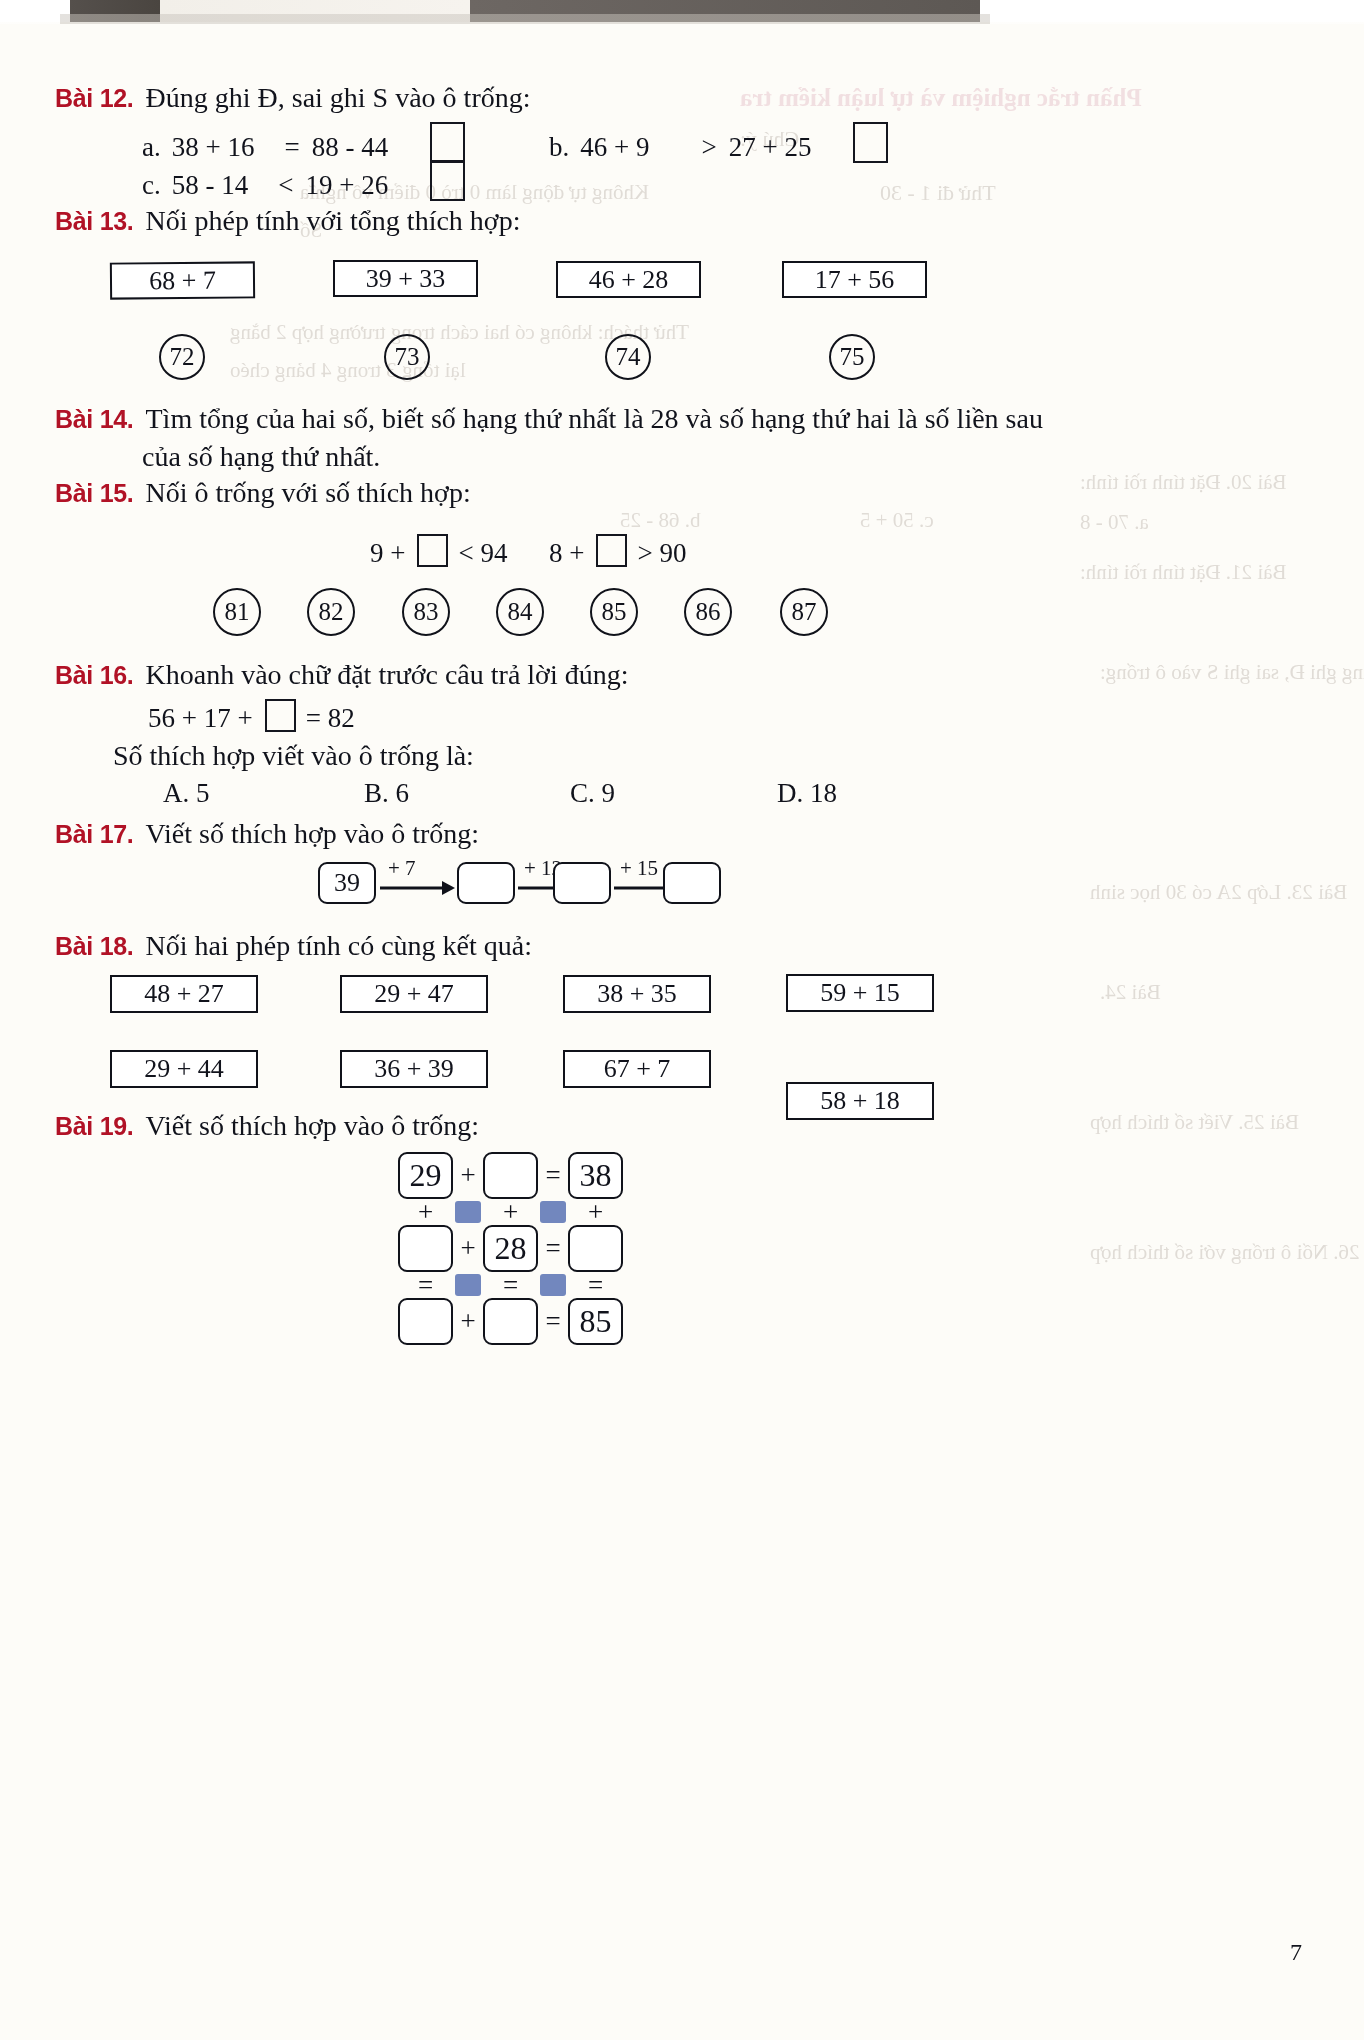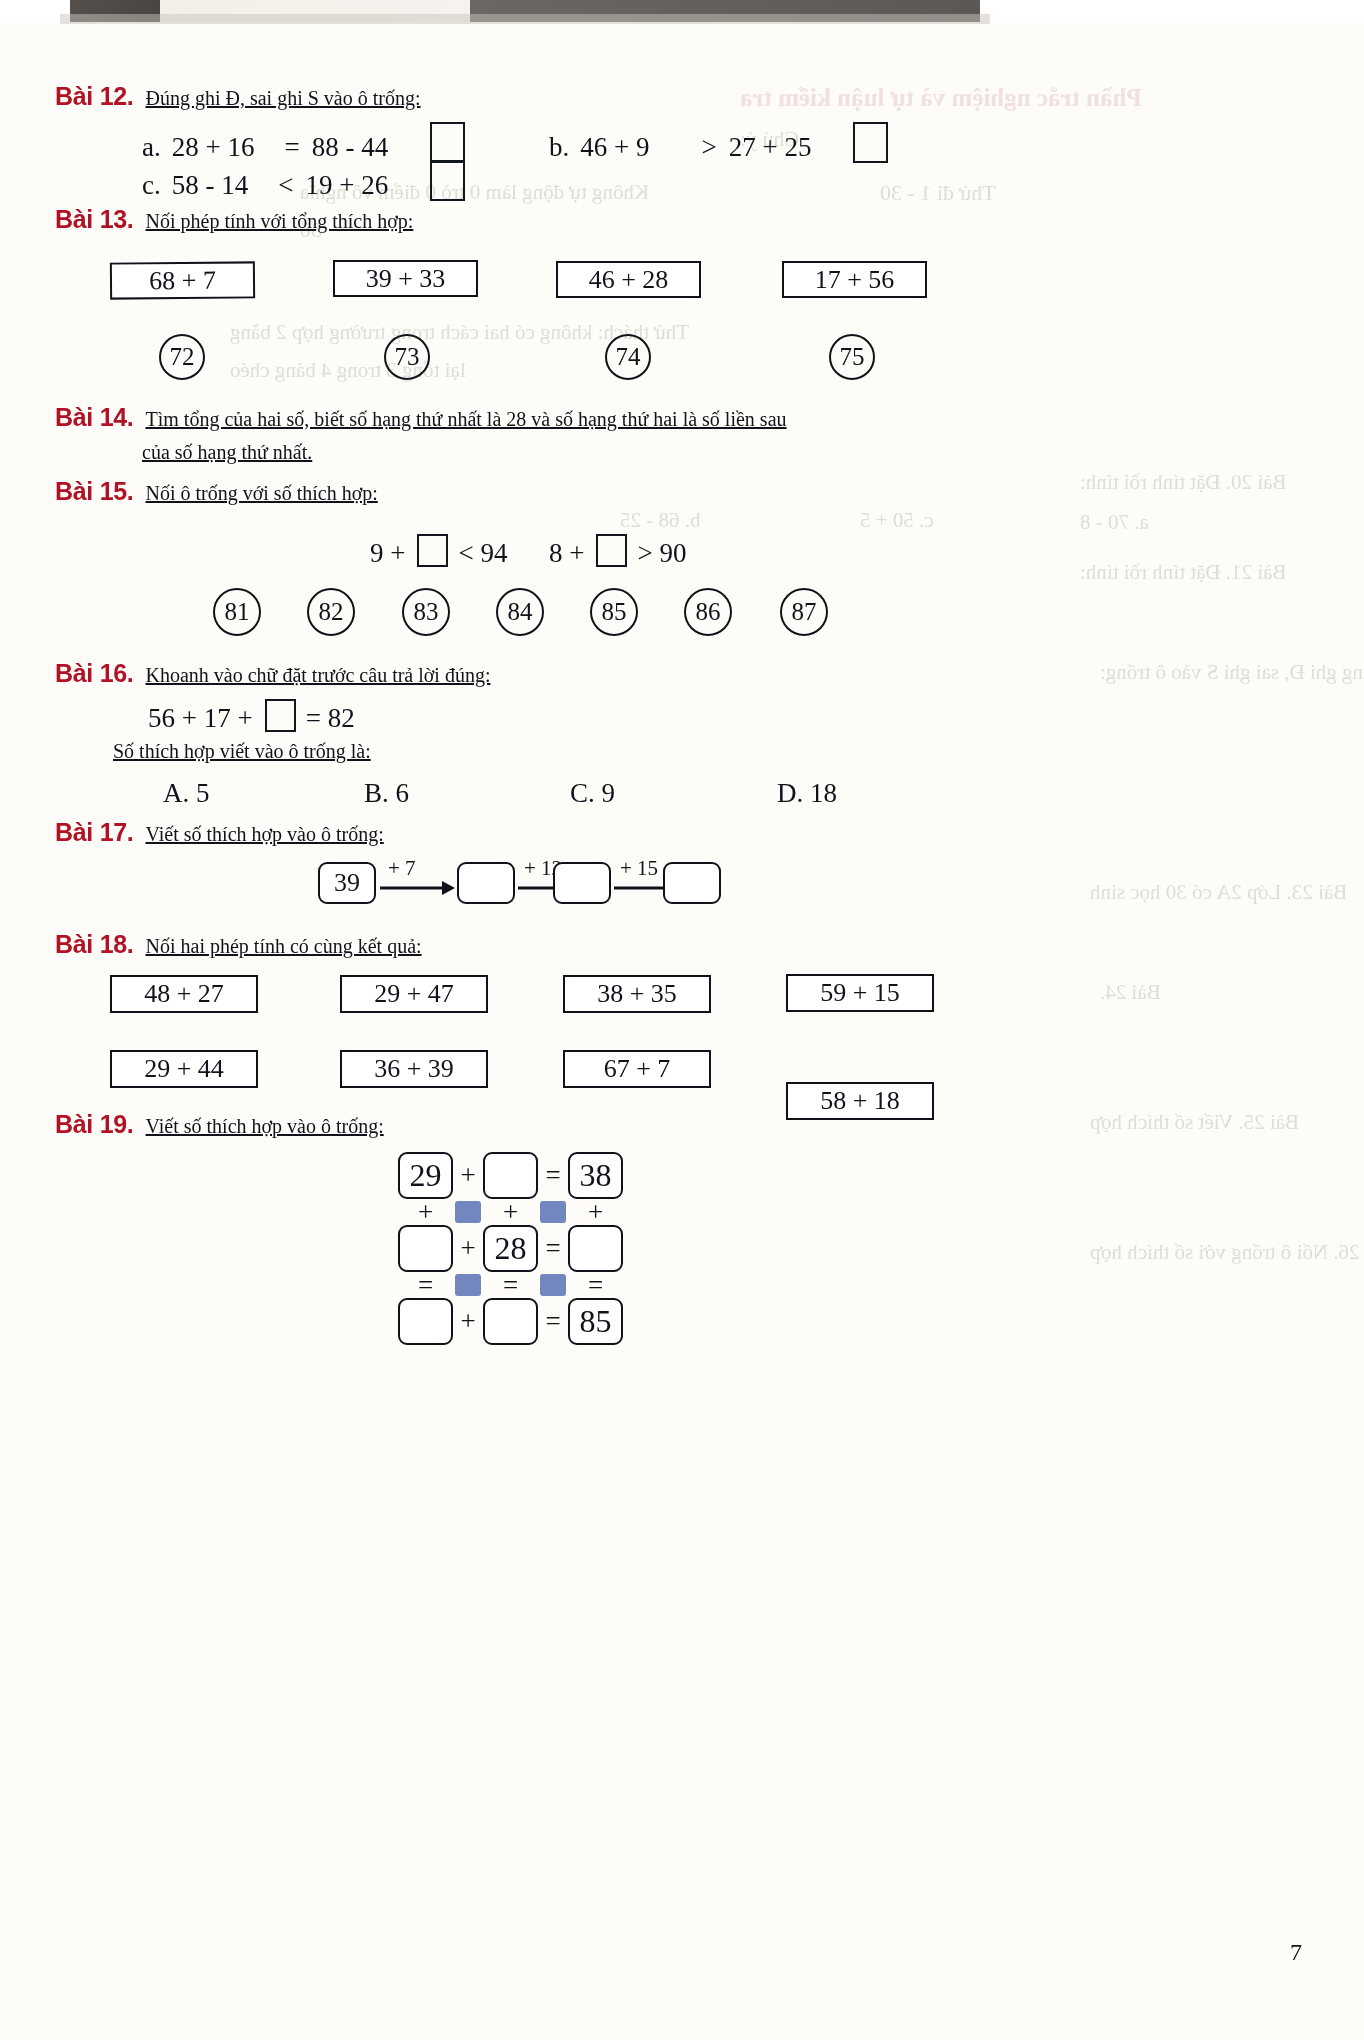--- a/index.html
+++ b/index.html
@@ -47,21 +47,21 @@
 
   
   .ex { position:absolute; }
   .lbl {
     color:#b11226;
     font-weight:bold;
     font-family:"Liberation Sans", sans-serif;
     font-size:25px;
     letter-spacing:-0.3px;
   }
-  .body-txt { font-size:20px;text-decoration:underline; }
+  .body-txt { font-size:28px; }
   .math { font-size:27px; }
 
   
   .blank {
     display:inline-block;
     width:27px; height:29px;
     border:2px solid #14161f;
     vertical-align:-5px;
   }
   .blank-lg {
@@ -152,21 +152,21 @@
   <div class="bleed" style="left:1090px; top:1110px; font-size:21px;">Bài 25. Viết số thích hợp</div>
   <div class="bleed" style="left:1090px; top:1240px; font-size:21px;">Bài 26. Nối ô trống với số thích hợp</div>
 
   <div class="ex" style="left:55px; top:82px;">
     <span class="lbl">Bài 12.</span>
     <span class="body-txt" style="margin-left:8px;">Đúng ghi Đ, sai ghi S vào ô trống:</span>
   </div>
 
   <div class="ex" style="left:142px; top:122px;">
     <span class="math">a.</span>
-    <span class="math" style="margin-left:7px;">28 + 16</span>
+    <span class="math" style="margin-left:7px;">38 + 16</span>
     <span class="math" style="margin-left:26px;">=</span>
     <span class="math" style="margin-left:8px;">88 - 44</span>
     <span class="blank-lg" style="margin-left:38px;"></span>
   </div>
   <div class="ex" style="left:549px; top:122px;">
     <span class="math">b.</span>
     <span class="math" style="margin-left:7px;">46 + 9</span>
     <span class="math" style="margin-left:48px;">&gt;</span>
     <span class="math" style="margin-left:8px;">27 + 25</span>
     <span class="blank-lg" style="margin-left:38px;"></span>

